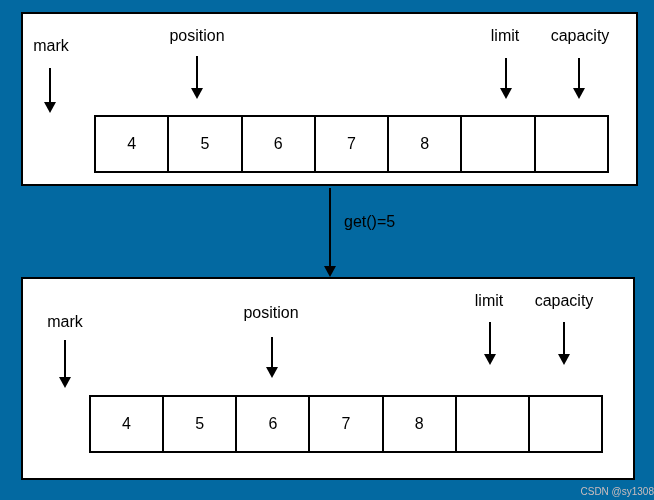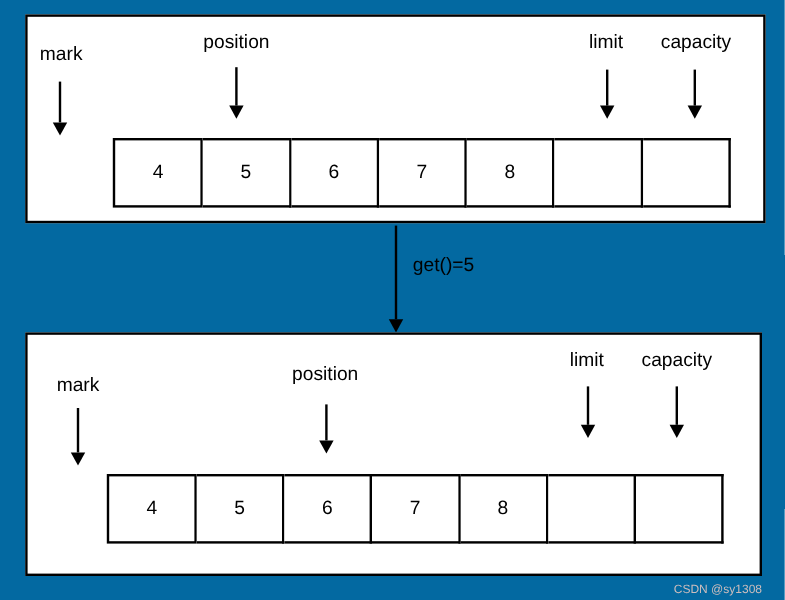--- a/index.html
+++ b/index.html
@@ -65,21 +65,21 @@
     border-left: none;
   }
   .transition-label {
     position: absolute;
     font-size: 16px;
     color: #000000;
     white-space: nowrap;
   }
   .watermark {
     position: absolute;
-    right: 19px;
+    right: 0;
     bottom: 3px;
     font-size: 10px;
     color: #ccbdbd;
     white-space: nowrap;
   }
 </style>
 </head>
 <body>
 
 <div class="stage">

